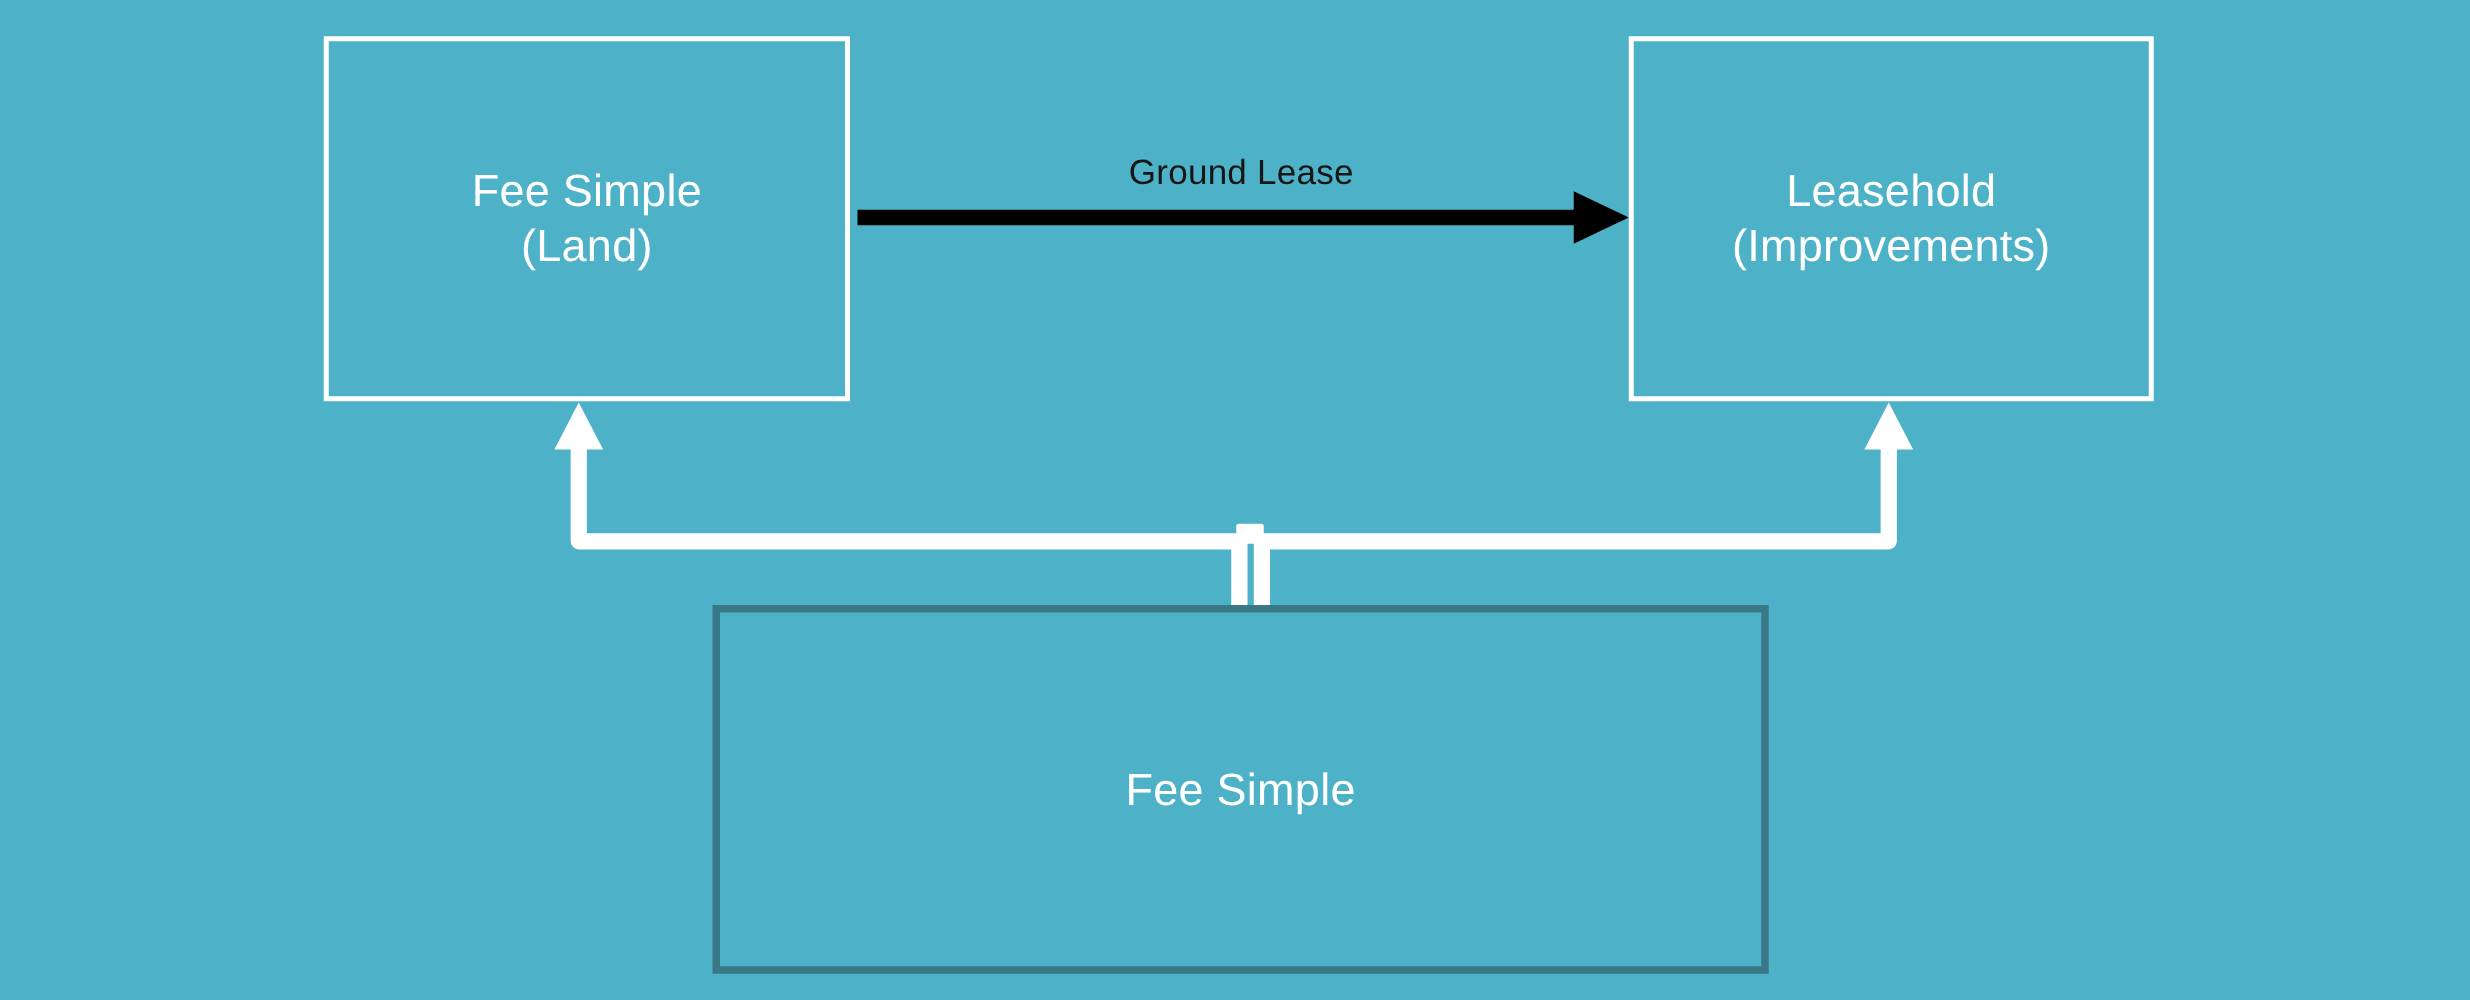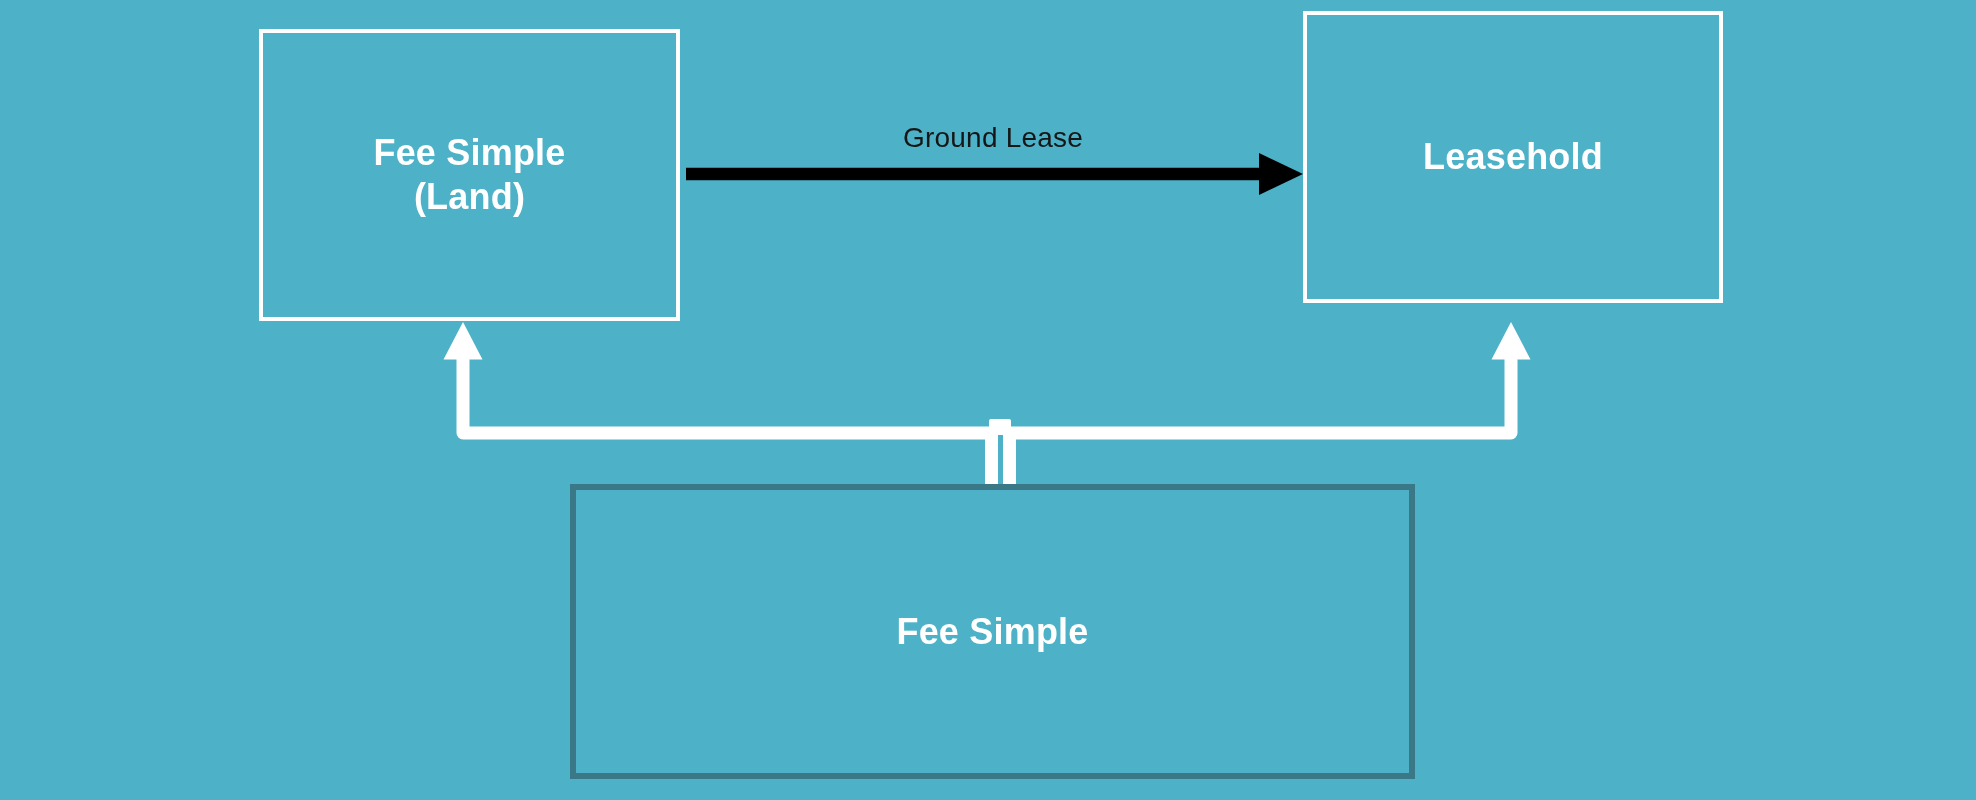--- a/index.html
+++ b/index.html
@@ -21,30 +21,30 @@
     position: absolute;
     box-sizing: border-box;
     display: flex;
     flex-direction: column;
     align-items: center;
     justify-content: center;
     text-align: center;
     color: #FFFFFF;
     font-size: 36px;
     line-height: 44px;
-    font-weight: bold;
+    font-weight: normal;
     letter-spacing: 0.2px;
   }
   #node-fee-simple-land {
     left: 259px; top: 29px;
     width: 421px; height: 292px;
     border: 4px solid #FFFFFF;
   }
   #node-leasehold-improvements {
-    left: 1303px; top: 11px;
+    left: 1303px; top: 29px;
     width: 420px; height: 292px;
     border: 4px solid #FFFFFF;
   }
   #node-fee-simple-land-improvements {
     left: 570px; top: 484px;
     width: 845px; height: 295px;
     border: 6px solid #3A7888;
   }
   .edge-label {
     position: absolute;
@@ -82,20 +82,21 @@
     <rect x="989" y="419" width="22" height="16" rx="2" fill="#FFFFFF"></rect>
   </svg>
 
   <div class="node" id="node-fee-simple-land">
     <span>Fee Simple</span>
     <span>(Land)</span>
   </div>
 
   <div class="node" id="node-leasehold-improvements">
     <span>Leasehold</span>
+    <span>(Improvements)</span>
   </div>
 
   <div class="node" id="node-fee-simple-land-improvements">
     <span>Fee Simple</span>
   </div>
 
   <div class="edge-label">Ground Lease</div>
 
 </div>
 

